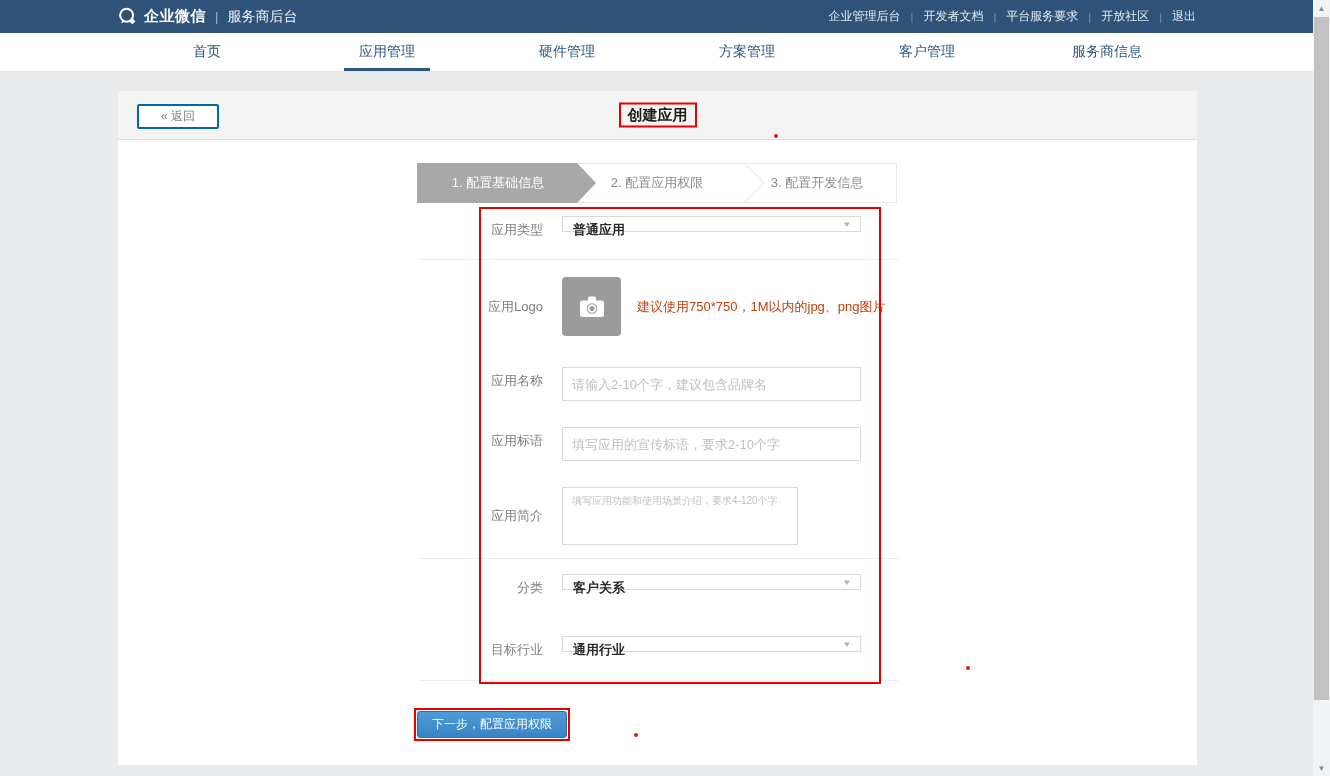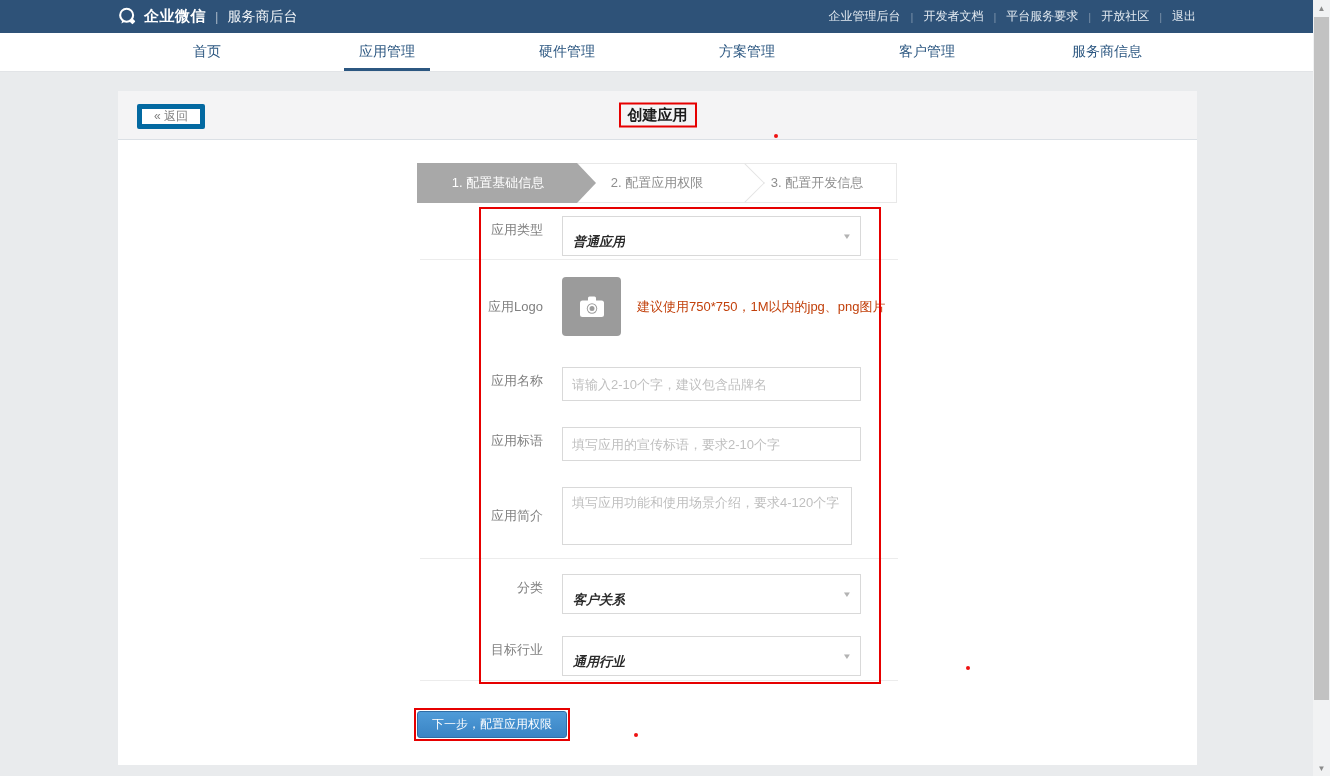--- a/index.html
+++ b/index.html
@@ -25,22 +25,22 @@
   .nav-tabs { margin-left:117px; width:1080px; height:100%; display:flex; }
   .nav-tab { width:180px; height:100%; display:flex; align-items:center; justify-content:center;
              font-size:14px; color:#2c5781; cursor:pointer; position:relative; }
   .nav-tab.active .tab-underline { position:absolute; left:50%; transform:translateX(-50%);
              bottom:0; width:86px; height:3px; background:#2c5781; }
 
   
   .content { position:absolute; left:0; top:72px; width:1313px; height:704px; background:#e9ebed; }
   .card { position:absolute; left:118px; top:19px; width:1079px; height:674px; background:#fff; }
   .card-header { position:relative; height:49px; background:#f4f4f5; border-bottom:1px solid #dbe0e5; }
-  .back-btn { position:absolute; left:19px; top:13px; height:25px; padding:0 12px; background:#fff;
-              border:5px solid #0369a1; border-radius:2px; font-size:12px; color:#7f7f7f;
+  .back-btn { position:absolute; left:19px; top:13px; height:25px; padding:0 22px; background:#fff;
+              border:2px solid #0369a1; border-radius:2px; font-size:12px; color:#7f7f7f;
               display:flex; align-items:center; cursor:pointer; }
   .title-annot { position:absolute; left:50%; top:50%; transform:translate(-50%,-50%);
                  border:2px solid #e60000; padding:1px 7px; }
   .page-title { font-size:15px; font-weight:bold; color:#1c1c1c; white-space:nowrap; }
 
   .card-body { position:relative; height:624px; }
 
   
   .wizard { position:absolute; left:299px; top:23px; width:480px; height:40px; overflow:hidden;padding-left:28px; }
   .wizard-frame { position:absolute; left:0; top:0; width:480px; height:40px;
@@ -53,32 +53,32 @@
                     border-top:1px solid #e4e4e4; border-right:1px solid #e4e4e4;
                     transform:rotate(45deg); z-index:1; }
   .wizard-step { position:absolute; top:0; width:160px; height:40px; line-height:40px;
                  text-align:center; font-size:13px; color:#8e8e8e; z-index:3; cursor:default; }
   .wizard-step.s2 { left:160px; }
   .wizard-step.s3 { left:320px; }
 
   
   .form-label { position:absolute; left:225px; width:200px; text-align:right; font-size:13px;
                 color:#808080; }
-  .fld-select { position:absolute; left:444px; width:299px; height:40px; background:#fff;
+  .fld-select { position:absolute; left:444px; width:299px; height:16px; background:#fff;
                 border:1px solid #d9d9d9; display:flex; align-items:center; padding:12px 24px 0 10px;
-                cursor:pointer;font-style:italic; }
+                cursor:pointer; }
   .fld-select .sel-value { font-size:13px; font-weight:bold; color:#2b2b2b; overflow:hidden;
                 white-space:nowrap; }
   .sel-arrow { position:absolute; right:8px; top:50%; transform:translateY(-50%) scaleY(.8);
                font-size:10px; color:#b3b3b3; }
   .fld-input { position:absolute; left:444px; width:299px; height:28px; border:1px solid #d9d9d9;
                padding:16px 9px; font-size:13px; color:#333; outline:none;
                font-family:"Liberation Sans","DejaVu Sans",sans-serif; }
-  .fld-textarea { position:absolute; left:444px; width:290px; height:58px; border:1px solid #d9d9d9;
-               padding:5px 9px; font-size:13px; color:#333; resize:none; outline:none; line-height:1.5;
+  .fld-textarea { position:absolute; left:444px; width:236px; height:58px; border:1px solid #d9d9d9;
+               padding:5px 9px; font-size:10px; color:#333; resize:none; outline:none; line-height:1.5;
                font-family:"Liberation Sans","DejaVu Sans",sans-serif; }
   .fld-input::placeholder, .fld-textarea::placeholder { color:#bfbfbf; }
   .divider { position:absolute; left:302px; width:478px; height:1px; background:#ececec; }
   .logo-box { position:absolute; left:444px; top:137px; width:59px; height:59px; background:#9b9b9b;
               border-radius:4px; display:flex; align-items:center; justify-content:center; cursor:pointer; }
   .logo-hint { position:absolute; left:519px; top:137px; height:59px; display:flex; align-items:center;
                font-size:13px; color:#c2410c; }
 
   
   .form-annot { position:absolute; left:361px; top:67px; width:402px; height:477px;

